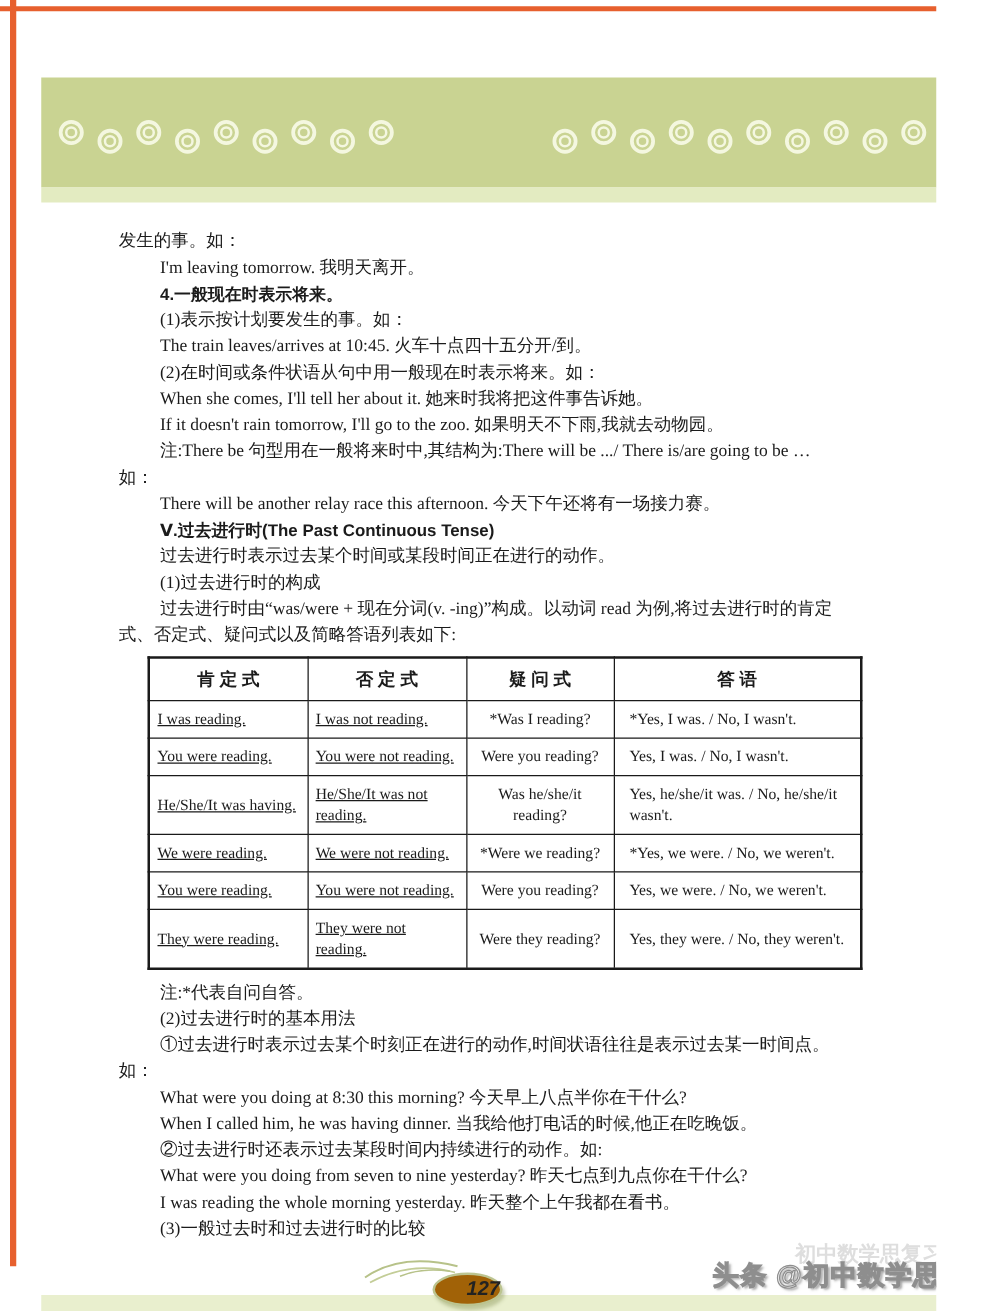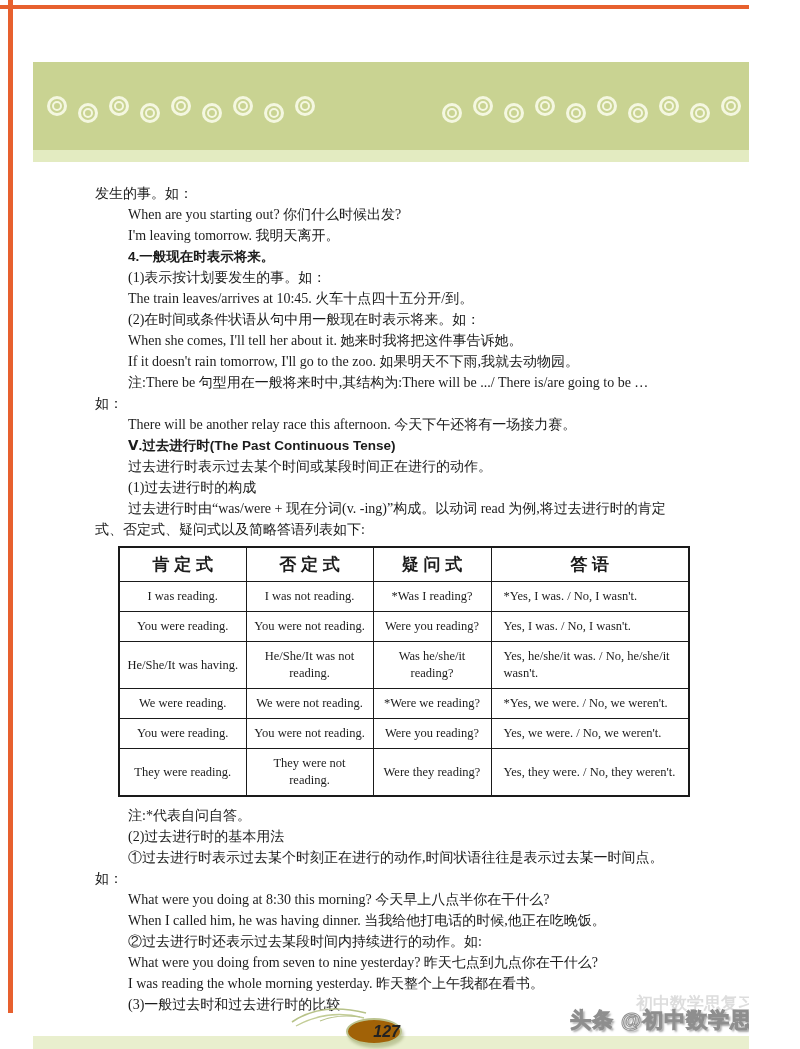--- a/index.html
+++ b/index.html
@@ -25,23 +25,23 @@
   
   .content { position:absolute; left:95px; top:183px; width:622px; font-size:14px; line-height:21px; }
   .line { white-space:nowrap; }
   .indent { padding-left:33px; }
   .bold { font-weight:700; font-family:"Liberation Sans","DejaVu Sans",sans-serif; font-size:13.5px; }
   
   .gram-table { border-collapse:collapse; margin:6px 0 8px 23px; width:570px; table-layout:fixed;
                 border:2px solid #1a1a1a; }
   .gram-table th, .gram-table td { border:1px solid #1a1a1a; }
   .gram-table th { font-family:"Liberation Sans","DejaVu Sans",sans-serif; font-weight:700;
-                   font-size:17px; padding:6px 2px; text-align:center; }
+                   font-size:14px; padding:6px 2px; text-align:center; }
   .gram-table td { font-size:12.5px; line-height:17px; padding:6px 6px; vertical-align:middle; }
-  .gram-table td:nth-child(1), .gram-table td:nth-child(2) { text-align:center; }
+  .gram-table td:nth-child(1), .gram-table td:nth-child(2) { text-align:left;text-decoration:underline; }
   .gram-table td:nth-child(3) { text-align:center; }
   .gram-table td:nth-child(4) { text-align:left; padding-left:12px; }
   
   .footer-bar { position:absolute; left:33px; top:1036px; width:767px; height:13px; background:var(--footerBar); }
   .swoosh { position:absolute; left:290px; top:1004px; }
   .page-oval { position:absolute; left:346px; top:1018px; width:56px; height:27px;
                background:#a16207; border:2px solid #bcc490; border-radius:50%;
                box-shadow:2px 3px 3px rgba(140,150,90,.45);
                display:flex; align-items:center; justify-content:flex-end; z-index:3; }
   .page-num { font-family:"Liberation Sans","DejaVu Sans",sans-serif; font-style:italic;
@@ -126,21 +126,20 @@
             <div class="circle-inner"></div>
           </div>
         </div>
       </div>
   </div>
   <div class="banner-light"></div>
 
   <div class="content">
     <div>
         <div class="line">发生的事。如：</div>
-        <div class="line indent">When are you starting out? 你们什么时候出发?</div>
         <div class="line indent">I'm leaving tomorrow. 我明天离开。</div>
         <div class="line indent bold">4.一般现在时表示将来。</div>
         <div class="line indent">(1)表示按计划要发生的事。如：</div>
         <div class="line indent">The train leaves/arrives at 10:45. 火车十点四十五分开/到。</div>
         <div class="line indent">(2)在时间或条件状语从句中用一般现在时表示将来。如：</div>
         <div class="line indent">When she comes, I'll tell her about it. 她来时我将把这件事告诉她。</div>
         <div class="line indent">If it doesn't rain tomorrow, I'll go to the zoo. 如果明天不下雨,我就去动物园。</div>
         <div class="line indent">注:There be 句型用在一般将来时中,其结构为:There will be .../ There is/are going to be …</div>
         <div class="line">如：</div>
         <div class="line indent">There will be another relay race this afternoon. 今天下午还将有一场接力赛。</div>

